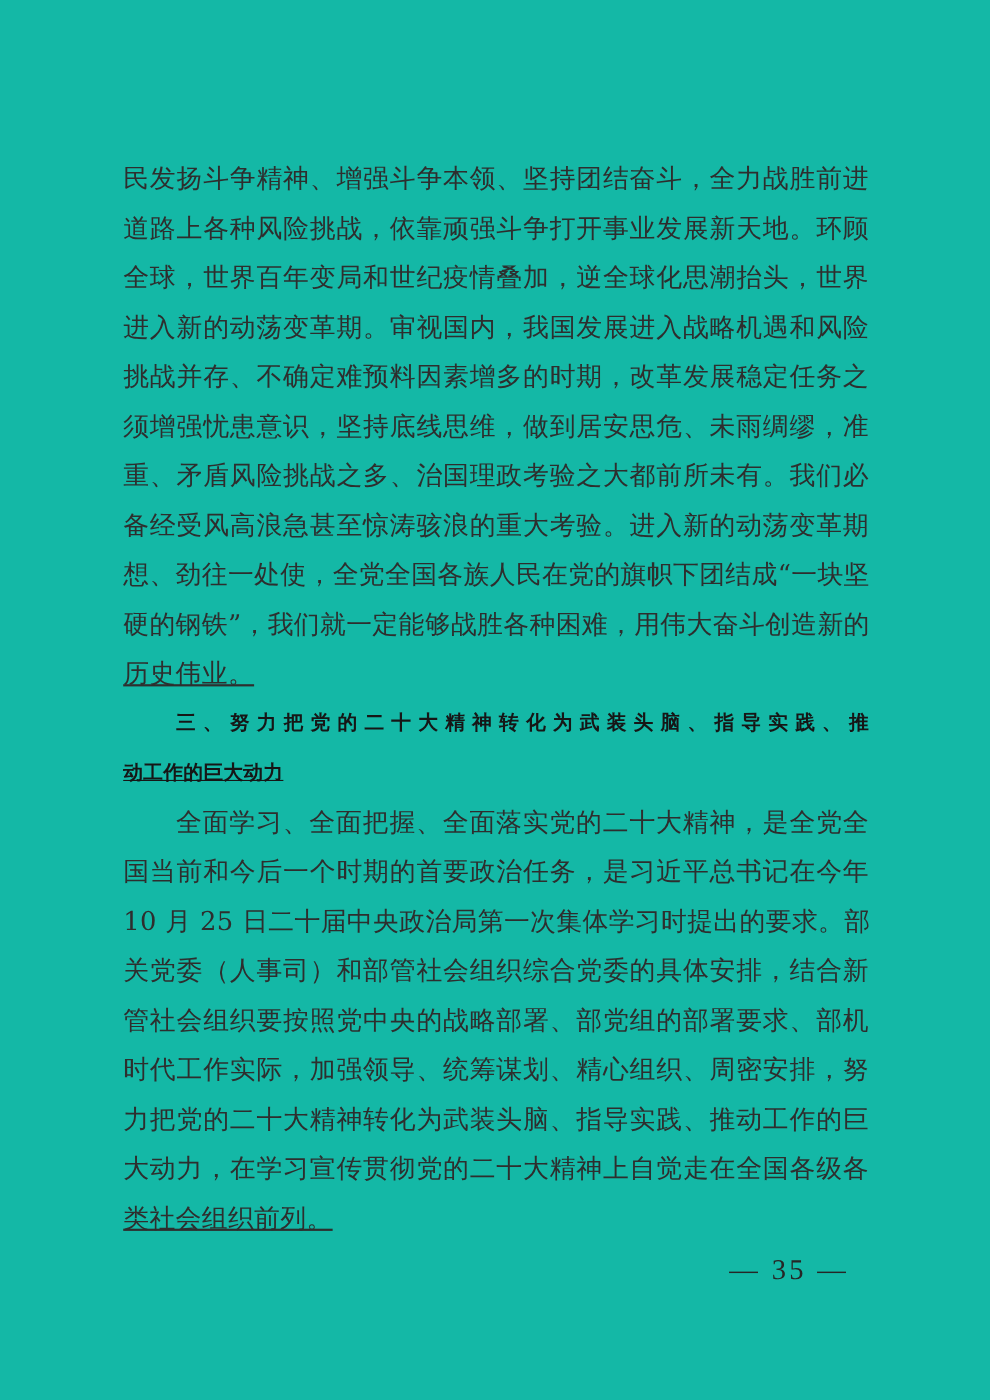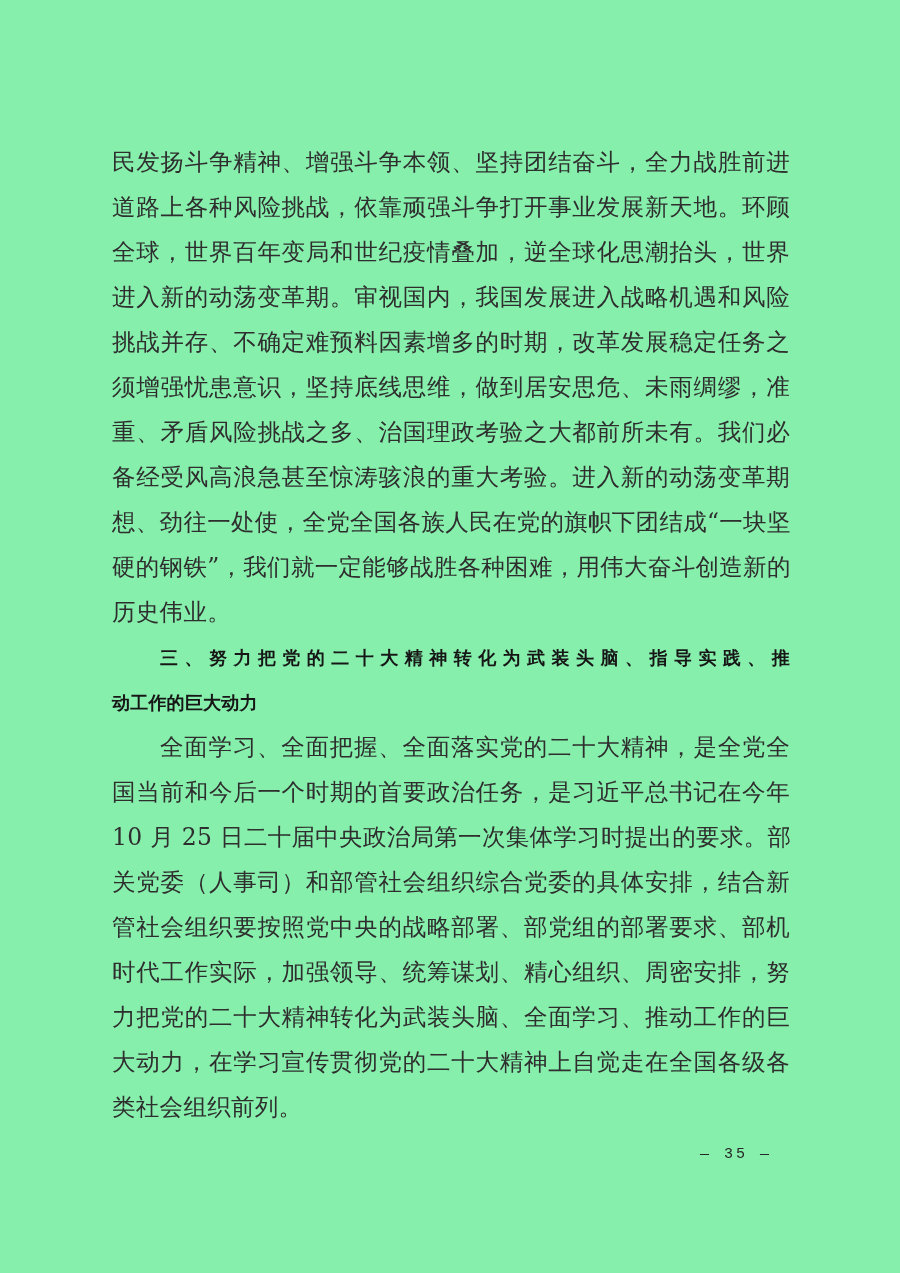--- a/index.html
+++ b/index.html
@@ -4,21 +4,21 @@
 <style>
   html, body {
     margin: 0;
     padding: 0;
     background: #ffffff;
   }
   .page {
     position: relative;
     width: 900px;
     height: 1273px;
-    background: #86efac;
+    background: #14b8a6;
     overflow: hidden;
     font-family: "DejaVu Serif", "Liberation Serif", serif;
   }
   .content {
     position: absolute;
     left: 112px;
     top: 140px;
     width: 678px;
   }
   .line {
@@ -26,41 +26,42 @@
     line-height: 45px;
     font-size: 23.5px;
     color: #2e2e2e;
     text-align: justify;
     text-align-last: justify;
     white-space: nowrap;
     letter-spacing: 0.3px;
   }
   .line.end {
     text-align-last: left;
+    text-decoration: underline;
   }
   .line.indent {
     text-indent: 48px;
   }
   .heading-line {
     font-family: "DejaVu Sans", "Liberation Sans", sans-serif;
     font-weight: 700;
     font-size: 18px;
     color: #161616;
     letter-spacing: 0.2px;
   }
   .footer {
     position: absolute;
     top: 1140px;
     right: 128px;
     height: 30px;
     line-height: 30px;
-    font-size: 15px;
+    font-size: 26px;
     color: #262626;
     letter-spacing: 3px;
-    font-family: Liberation Mono, monospace;
+    font-family: Liberation Serif, serif;
   }
 </style>
 </head>
 <body>
 
 <div class="page">
   <main class="content">
 
     <div>
       <div class="line">民发扬斗争精神、增强斗争本领、坚持团结奋斗，全力战胜前进</div>
@@ -81,21 +82,21 @@
       <div class="line heading-line end">动工作的巨大动力</div>
     </div>
 
     <div>
       <div class="line indent">全面学习、全面把握、全面落实党的二十大精神，是全党全</div>
       <div class="line">国当前和今后一个时期的首要政治任务，是习近平总书记在今年</div>
       <div class="line">10 月 25 日二十届中央政治局第一次集体学习时提出的要求。部</div>
       <div class="line">关党委（人事司）和部管社会组织综合党委的具体安排，结合新</div>
       <div class="line">管社会组织要按照党中央的战略部署、部党组的部署要求、部机</div>
       <div class="line">时代工作实际，加强领导、统筹谋划、精心组织、周密安排，努</div>
-      <div class="line">力把党的二十大精神转化为武装头脑、全面学习、推动工作的巨</div>
+      <div class="line">力把党的二十大精神转化为武装头脑、指导实践、推动工作的巨</div>
       <div class="line">大动力，在学习宣传贯彻党的二十大精神上自觉走在全国各级各</div>
       <div class="line end">类社会组织前列。</div>
     </div>
 
   </main>
 
   <footer class="footer">
     <span>— 35 —</span>
   </footer>
 </div>

